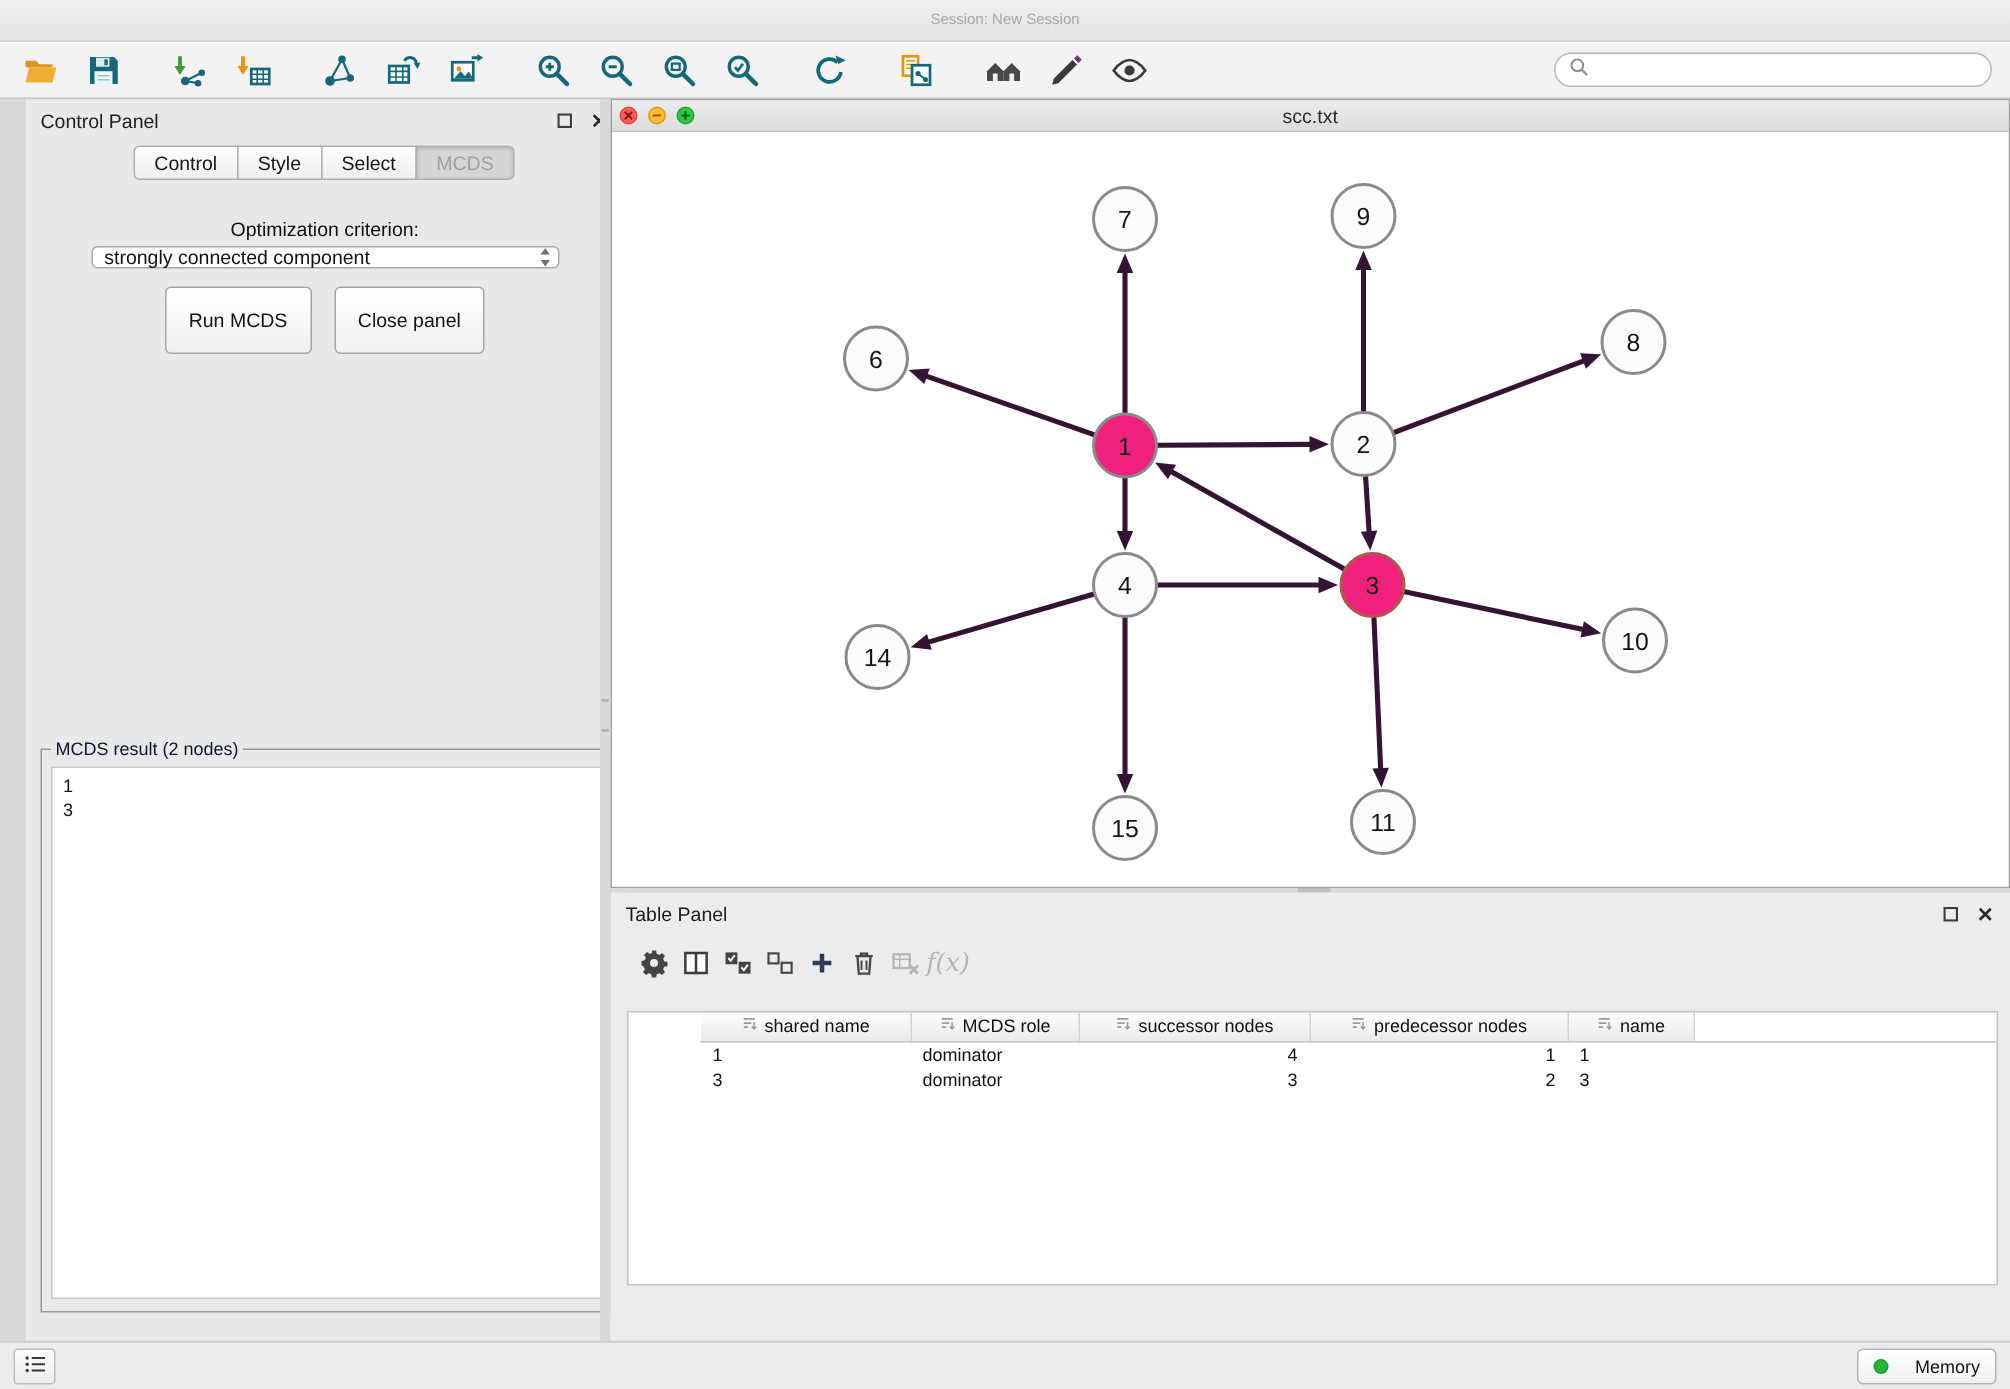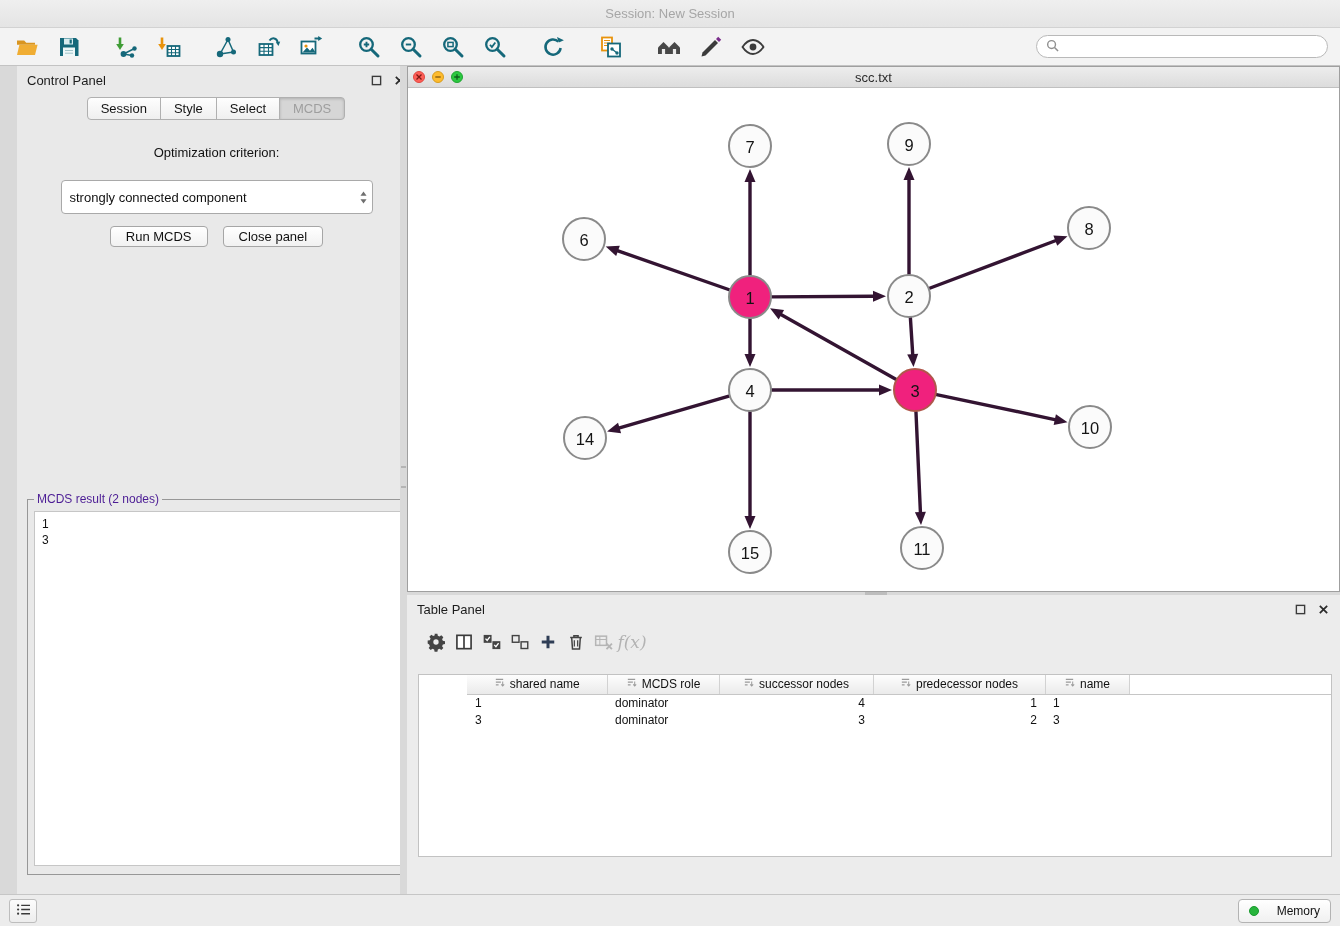--- a/index.html
+++ b/index.html
@@ -4,21 +4,21 @@
 <style>
   * { margin:0; padding:0; box-sizing:border-box; }
   html,body { background:#555; }
   body { font-family:"Liberation Sans", sans-serif; }
   .app { position:relative; width:1340px; height:926px; background:#d9d9d9; overflow:hidden; }
 
   
   .titlebar { position:absolute; left:0; top:0; width:100%; height:28px;
     background:linear-gradient(#efefef,#e4e4e4); display:flex; align-items:center; justify-content:center;
     border-bottom:1px solid #d2d2d2; }
-  .titlebar .title { color:#a6a6a6; font-size:13px; }
+  .titlebar .title { color:#a6a6a6; font-size:10px; }
 
   
   .toolbar { position:absolute; left:0; top:28px; width:100%; height:38px; background:#f3f3f3;
     border-bottom:1px solid #c3c3c3; display:flex; align-items:center; padding:0 12px; }
   .tb-groups { display:flex; align-items:center; gap:28px; }
   .tb-group { display:flex; align-items:center; gap:12px; }
   .tb-btn { width:30px; height:28px; border:none; background:transparent; display:flex;
     align-items:center; justify-content:center; cursor:default; }
   .tb-btn svg { width:24px; height:24px; }
   .search-box { margin-left:auto; width:292px; height:23px; border:1px solid #b9b9b9; border-radius:12px;
@@ -35,29 +35,29 @@
   
   .control-panel { position:absolute; left:17px; top:66px; width:400px; height:828px; background:#e9e9e9;
     border-right:1px solid #bcbcbc; }
   .cp-tabs { display:flex; justify-content:center; margin-top:3px; }
   .cp-tab { font-family:inherit; font-size:13px; padding:3px 13px; background:linear-gradient(#fefefe,#efefef);
     border:1px solid #b0b0b0; margin-left:-1px; color:#151515; cursor:default; }
   .cp-tab:first-child { border-radius:4px 0 0 4px; }
   .cp-tab:last-child { border-radius:0 4px 4px 0; }
   .cp-tab.active { background:#d6d6d6; color:#9e9e9e; box-shadow:inset 0 1px 3px rgba(0,0,0,.18); }
   .opt-label { margin-top:25px; text-align:center; font-size:13px; color:#111; }
-  .combo { margin:20px auto 0; width:312px; height:34px; background:#fff; border:1px solid #a9a9a9;
+  .combo { margin:4px auto 0; width:312px; height:15px; background:#fff; border:1px solid #a9a9a9;
     border-radius:4px; display:flex; align-items:center; padding:0 4px 0 8px; font-size:13px; color:#111; }
   .combo .arrows { margin-left:auto; display:flex; align-items:center; }
   .cp-buttons { display:flex; justify-content:center; gap:15px; margin-top:12px; }
   .btn { font-family:inherit; font-size:13px; color:#111; background:linear-gradient(#ffffff,#f1f1f1);
-    border:1px solid #a6a6a6; border-radius:4px; padding:2px 15px; cursor:default; }
+    border:1px solid #a6a6a6; border-radius:4px; padding:14px 15px; cursor:default; }
   .result-box { position:absolute; left:10px; top:426px; width:381px; height:383px;
     border:1px solid #979797; padding:5px 6px 8px; background:#e9e9e9; }
-  .result-box legend { font-size:12px; padding:0 3px; color:#4c1d95; }
+  .result-box legend { font-size:12px; padding:0 3px; color:#0f172a; }
   .result-area { width:100%; height:100%; background:#fff; border:1px solid #c6c6c6; overflow:auto; }
   .result-area pre { font-family:inherit; font-size:12px; line-height:16px; padding:4px 7px; color:#111; }
 
   
   .v-splitter { position:absolute; left:400px; top:66px; width:7px; height:828px; background:#d9d9d9; }
   .v-splitter .grip { position:absolute; left:1px; top:400px; width:5px; height:22px;
     border-top:2px solid #b4b4b4; border-bottom:2px solid #b4b4b4; }
   .h-splitter { position:absolute; left:407px; top:592px; width:933px; height:3px; background:#d9d9d9; }
   .h-splitter .grip { position:absolute; left:458px; top:0; width:22px; height:3px; background:#bdbdbd; }
 
@@ -281,21 +281,21 @@
             </svg>
         </button>
         <button>
           <svg viewBox="0 0 12 12" width="11" height="11">
               <path d="M2 2l8 8M10 2l-8 8" stroke="#2b2b2b" stroke-width="1.9"></path>
             </svg>
         </button>
       </span>
     </div>
     <div class="cp-tabs">
-        <button class="cp-tab">Session</button>
+        <button class="cp-tab">Control</button>
         <button class="cp-tab">Style</button>
         <button class="cp-tab">Select</button>
         <button class="cp-tab active">MCDS</button>
       </div>
     <div class="cp-body">
       <div class="opt-label">Optimization criterion:</div>
       <div class="combo">
         <span>strongly connected component</span>
         <span class="arrows">
           <svg viewBox="0 0 10 16" width="9" height="15">

